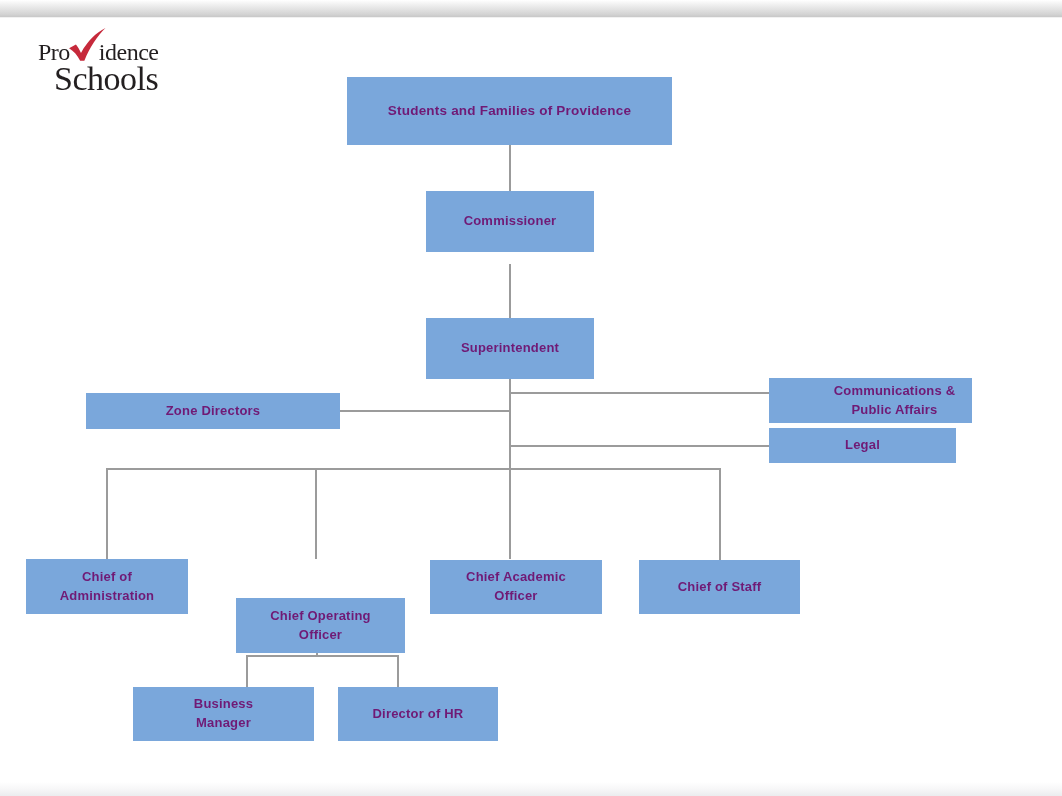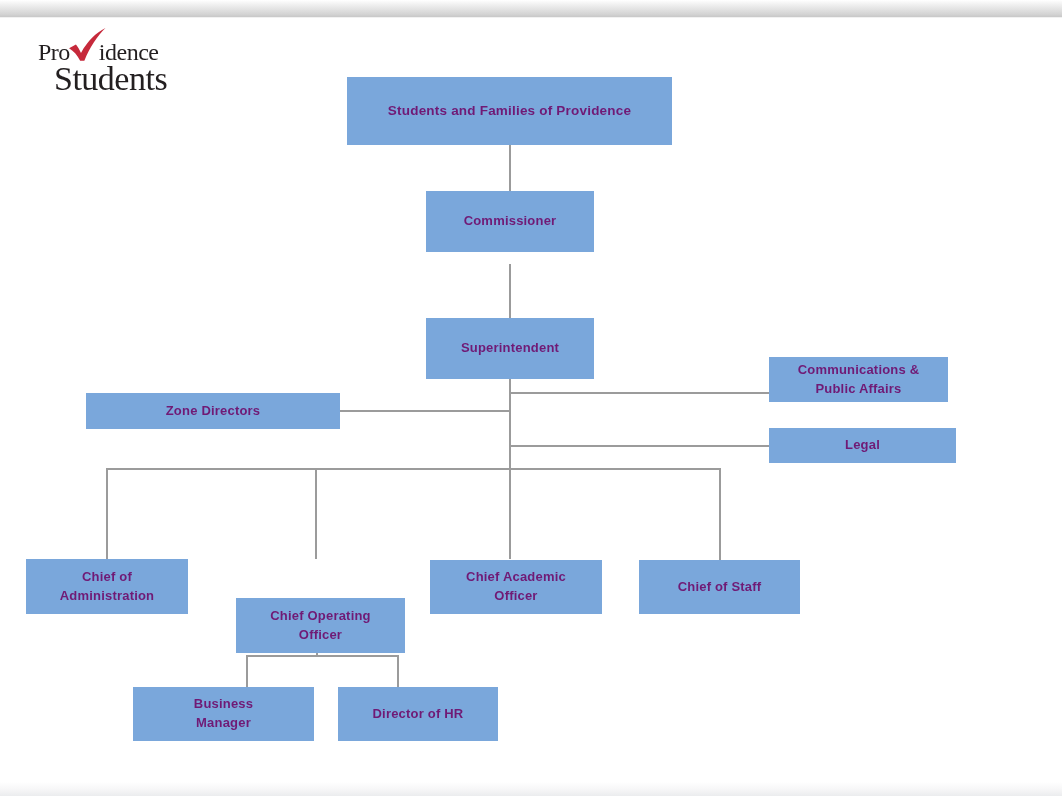--- a/index.html
+++ b/index.html
@@ -48,21 +48,21 @@
   <div class="top-shadow"></div>
 
   <div class="logo">
     <div class="logo-line1">
       <span>Pro</span>
         <span class="logo-check"><svg width="38" height="36" viewBox="0 0 36 34">
             <path d="M1 20 L7.5 16.5 C9.5 19 11 21.5 12.3 24.5 C18.5 13.5 26.5 5.5 35.5 1 C28 8.5 20.5 19 15.5 32 L11.5 32 C9 26.5 5.5 23 1 20 Z" fill="#c6293b"></path>
           </svg></span>
         <span>idence</span>
     </div>
-    <div class="logo-line2">Students</div>
+    <div class="logo-line2">Schools</div>
   </div>
 
   <div class="edge v" style="left:509px;top:145px;height:58px;"></div>
   <div class="edge v" style="left:509px;top:264px;height:54px;"></div>
   <div class="edge v" style="left:509px;top:379px;height:180px;"></div>
   <div class="edge h" style="left:511px;top:392px;width:258px;"></div>
   <div class="edge h" style="left:316px;top:410px;width:193px;"></div>
   <div class="edge h" style="left:511px;top:445px;width:258px;"></div>
   <div class="edge h" style="left:106px;top:468px;width:615px;"></div>
   <div class="edge v" style="left:106px;top:468px;height:91px;"></div>
@@ -82,21 +82,21 @@
   </div>
 
   <div class="org-node" style="left:426px;top:318px;width:168px;height:61px;">
     <span class="node-label">Superintendent</span>
   </div>
 
   <div class="org-node" style="left:86px;top:393px;width:254px;height:36px;">
     <span class="node-label">Zone Directors</span>
   </div>
 
-  <div class="org-node" style="left:769px;top:357px;width:179px;height:45px;">
+  <div class="org-node" style="left:769px;top:378px;width:155px;height:45px;padding-left:48px;">
     <span class="node-label">Communications &amp;
 Public Affairs</span>
   </div>
 
   <div class="org-node" style="left:769px;top:428px;width:187px;height:35px;">
     <span class="node-label">Legal</span>
   </div>
 
   <div class="org-node" style="left:26px;top:559px;width:162px;height:55px;">
     <span class="node-label">Chief of

